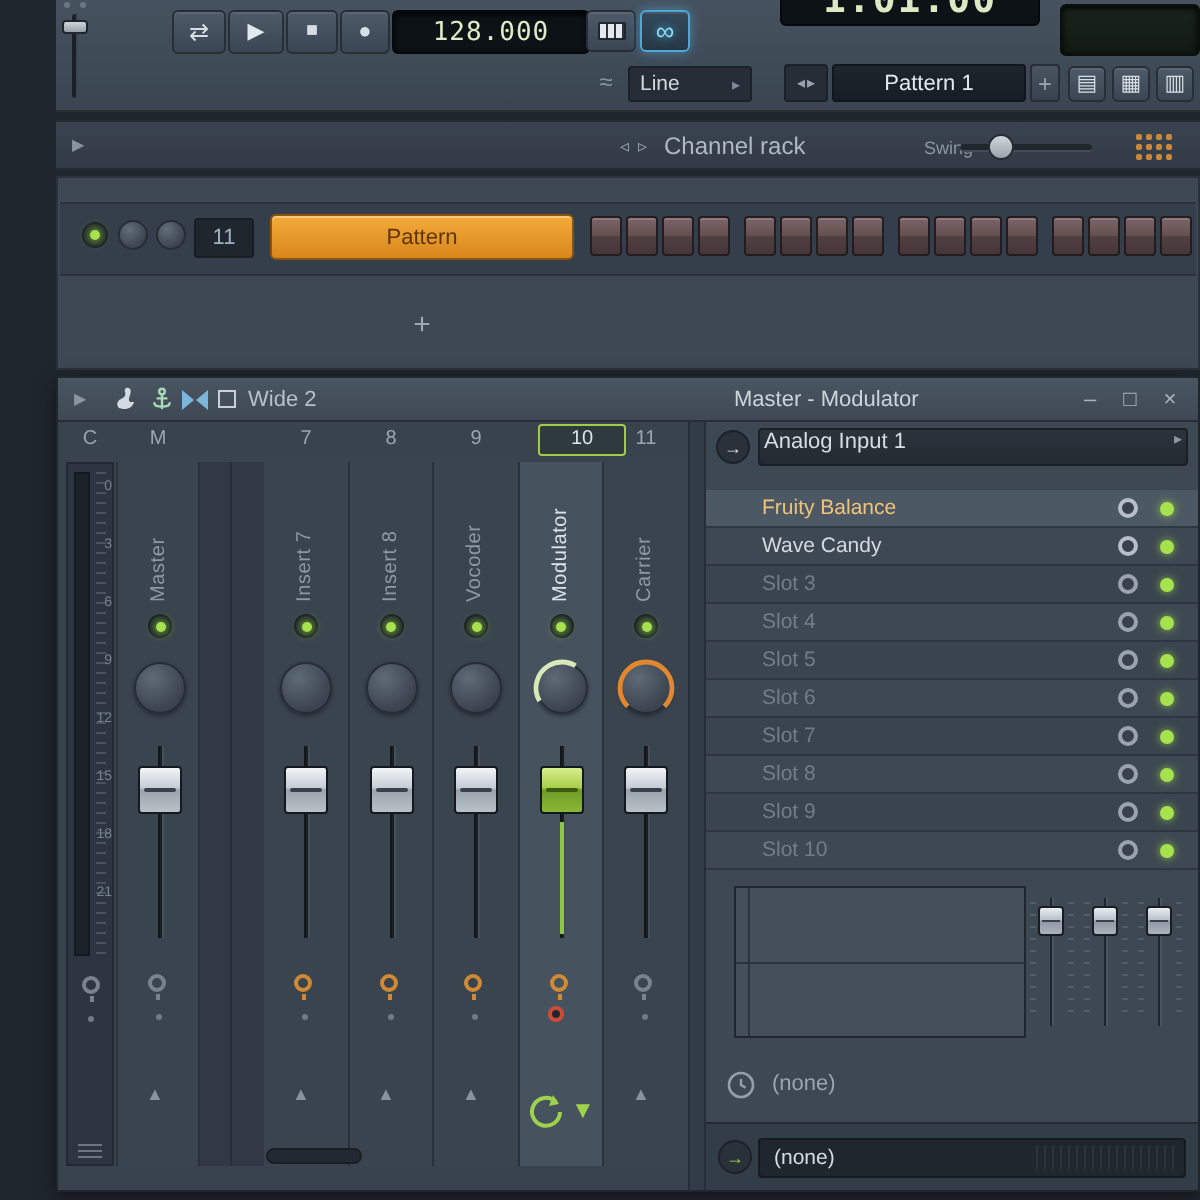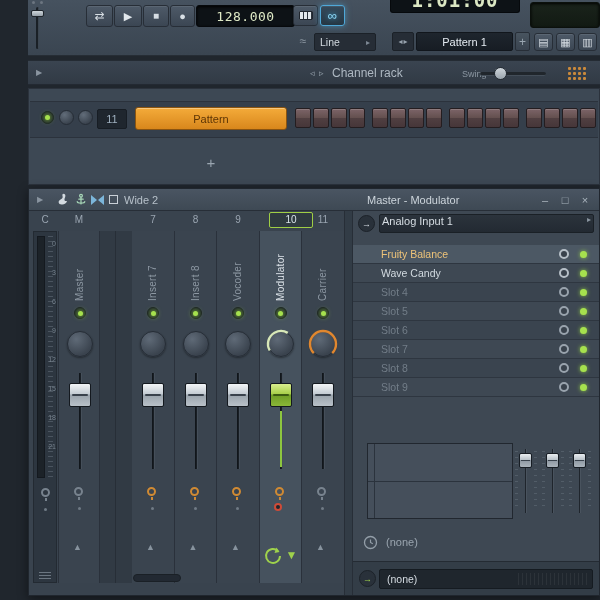--- a/index.html
+++ b/index.html
@@ -469,20 +469,25 @@
             <span class="slot-label">Fruity Balance</span>
             <span class="knob-ring"></span>
             <span class="slot-led"></span>
           </div>
           <div class="slot-row filled">
             <span class="slot-label">Wave Candy</span>
             <span class="knob-ring"></span>
             <span class="slot-led"></span>
           </div>
           <div class="slot-row empty">
+            <span class="slot-label">Slot 3</span>
+            <span class="knob-ring"></span>
+            <span class="slot-led"></span>
+          </div>
+          <div class="slot-row empty">
             <span class="slot-label">Slot 4</span>
             <span class="knob-ring"></span>
             <span class="slot-led"></span>
           </div>
           <div class="slot-row empty">
             <span class="slot-label">Slot 5</span>
             <span class="knob-ring"></span>
             <span class="slot-led"></span>
           </div>
           <div class="slot-row empty">
@@ -495,20 +500,25 @@
             <span class="knob-ring"></span>
             <span class="slot-led"></span>
           </div>
           <div class="slot-row empty">
             <span class="slot-label">Slot 8</span>
             <span class="knob-ring"></span>
             <span class="slot-led"></span>
           </div>
           <div class="slot-row empty">
             <span class="slot-label">Slot 9</span>
+            <span class="knob-ring"></span>
+            <span class="slot-led"></span>
+          </div>
+          <div class="slot-row empty">
+            <span class="slot-label">Slot 10</span>
             <span class="knob-ring"></span>
             <span class="slot-led"></span>
           </div>
         </div>
 
         <div class="graph-box">
           <div class="gline-h"></div>
           <div class="gline-v"></div>
         </div>
 

